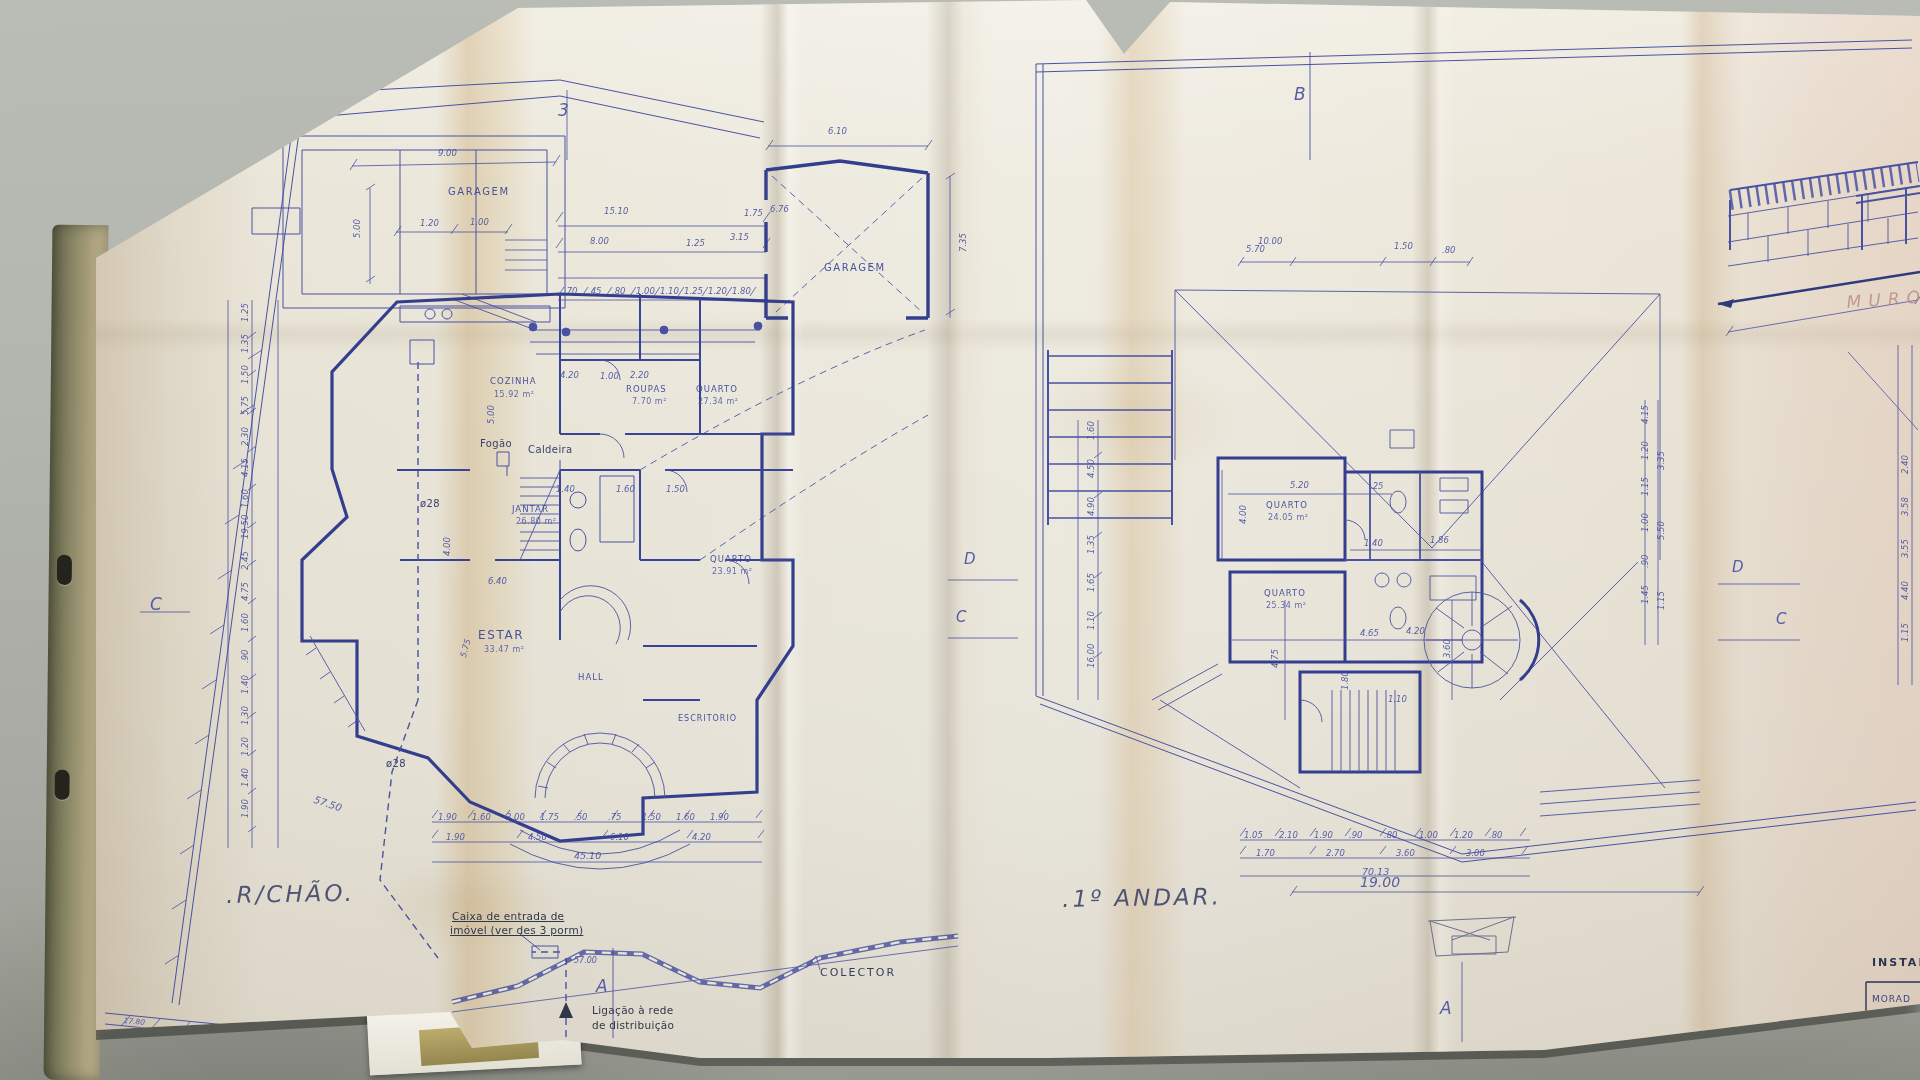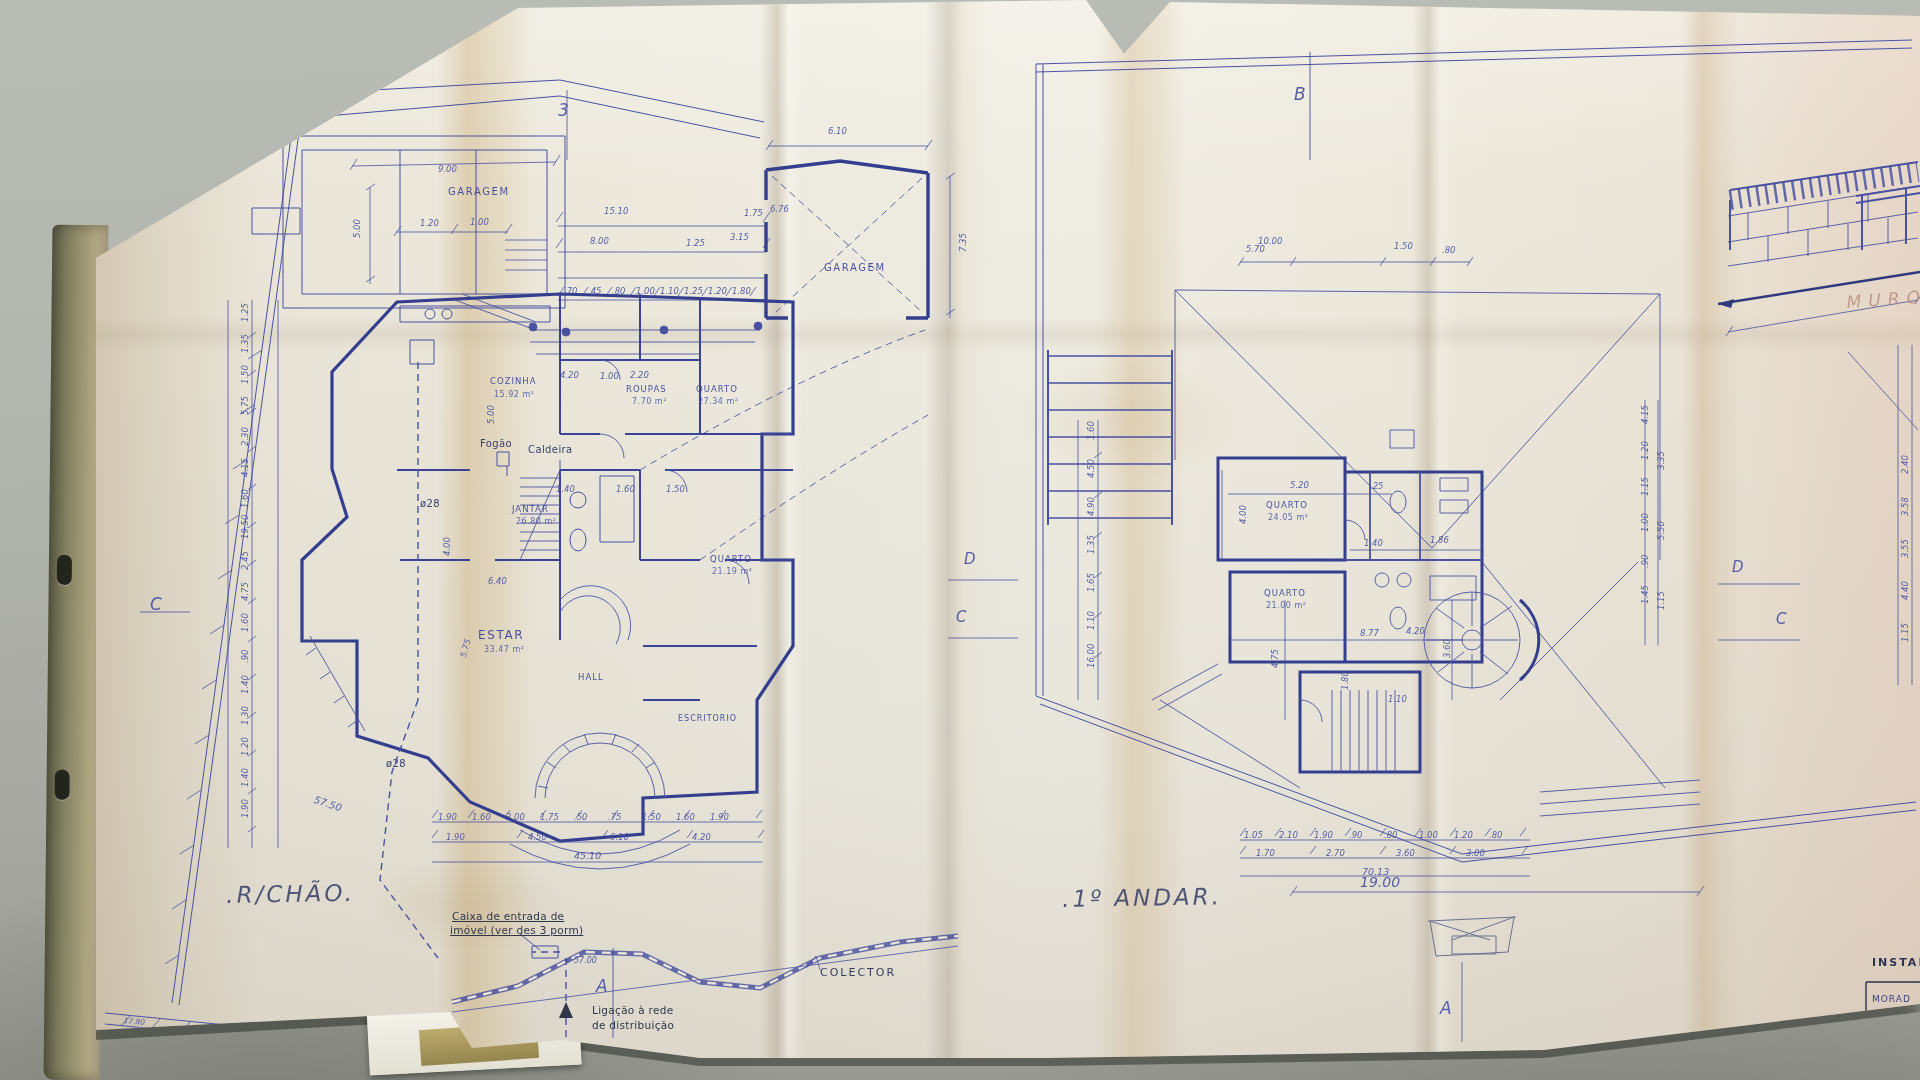--- a/index.html
+++ b/index.html
@@ -222,41 +222,41 @@
 
 <div class="lbl room" style="left:448px;top:186px">GARAGEM</div>
 <div class="lbl room" style="left:824px;top:262px">GARAGEM</div>
 <div class="lbl room rs" style="left:490px;top:376px">COZINHA</div>
 <div class="lbl area" style="left:494px;top:390px">15.92 m²</div>
 <div class="lbl room rs" style="left:626px;top:384px">ROUPAS</div>
 <div class="lbl area" style="left:632px;top:397px">7.70 m²</div>
 <div class="lbl room rs" style="left:696px;top:384px">QUARTO</div>
 <div class="lbl area" style="left:698px;top:397px">27.34 m²</div>
 <div class="lbl room rs" style="left:710px;top:554px">QUARTO</div>
-<div class="lbl area" style="left:712px;top:567px">21.19 m²</div>
+<div class="lbl area" style="left:712px;top:567px">23.91 m²</div>
 <div class="lbl room rs" style="left:512px;top:504px">JANTAR</div>
 <div class="lbl area" style="left:516px;top:517px">26.80 m²</div>
 <div class="lbl room" style="left:478px;top:628px;font-size:12px">ESTAR</div>
 <div class="lbl area" style="left:484px;top:645px">33.47 m²</div>
 <div class="lbl room rs" style="left:578px;top:672px">HALL</div>
 <div class="lbl room rs" style="left:678px;top:714px;font-size:8px">ESCRITORIO</div>
 
 <div class="lbl note" style="left:480px;top:438px">Fogão</div>
 <div class="lbl note" style="left:528px;top:444px">Caldeira</div>
 <div class="lbl note" style="left:420px;top:498px">ø28</div>
 <div class="lbl note" style="left:386px;top:758px">ø28</div>
 <div class="dim" style="left:316px;top:794px;transform:rotate(18deg);font-size:10px">57.50</div>
 <div class="dim" style="left:574px;top:956px;font-size:8px">57.00</div>
 <div class="lbl note" style="left:820px;top:966px;font-size:11px;letter-spacing:2px;color:#383e60">COLECTOR</div>
 <div class="lbl pencil und" style="left:452px;top:910px">Caixa de entrada de</div>
 <div class="lbl pencil und" style="left:450px;top:924px">imóvel (ver des 3 porm)</div>
 <div class="lbl pencil" style="left:592px;top:1004px">Ligação à rede</div>
 <div class="lbl pencil" style="left:592px;top:1019px">de distribuição</div>
 
-<div class="dim" style="left:438px;top:164px">9.00</div>
+<div class="dim" style="left:438px;top:148px">9.00</div>
 <div class="dim" style="left:352px;top:238px;transform:rotate(-90deg)">5.00</div>
 <div class="dim" style="left:420px;top:218px">1.20</div>
 <div class="dim" style="left:470px;top:217px">1.00</div>
 <div class="dim" style="left:828px;top:126px">6.10</div>
 <div class="dim" style="left:958px;top:252px;transform:rotate(-90deg)">7.35</div>
 <div class="dim" style="left:604px;top:206px">15.10</div>
 <div class="dim" style="left:590px;top:236px">8.00</div>
 <div class="dim" style="left:686px;top:238px">1.25</div>
 <div class="dim" style="left:730px;top:232px">3.15</div>
 <div class="dim" style="left:744px;top:208px">1.75</div>
@@ -283,33 +283,33 @@
 <div class="lbl marker" style="left:1294px;top:84px">B</div>
 <div class="lbl marker" style="left:964px;top:550px;font-size:15px">D</div>
 <div class="lbl marker" style="left:956px;top:608px;font-size:15px">C</div>
 <div class="lbl marker" style="left:1732px;top:558px;font-size:15px">D</div>
 <div class="lbl marker" style="left:1776px;top:610px;font-size:15px">C</div>
 <div class="lbl marker" style="left:1440px;top:998px">A</div>
 
 <div class="lbl room rs" style="left:1266px;top:500px">QUARTO</div>
 <div class="lbl area" style="left:1268px;top:513px">24.05 m²</div>
 <div class="lbl room rs" style="left:1264px;top:588px">QUARTO</div>
-<div class="lbl area" style="left:1266px;top:601px">21.00 m²</div>
+<div class="lbl area" style="left:1266px;top:601px">25.34 m²</div>
 
 <div class="dim" style="left:1246px;top:244px">5.70</div>
 <div class="dim" style="left:1258px;top:236px">10.00</div>
 <div class="dim" style="left:1394px;top:241px">1.50</div>
 <div class="dim" style="left:1442px;top:245px">.80</div>
 <div class="dim" style="left:1360px;top:874px;font-size:14px">19.00</div>
 <div class="dim" style="left:1290px;top:480px">5.20</div>
 <div class="dim" style="left:1370px;top:481px">.25</div>
 <div class="dim" style="left:1238px;top:524px;transform:rotate(-90deg)">4.00</div>
 <div class="dim" style="left:1364px;top:538px">1.40</div>
 <div class="dim" style="left:1430px;top:535px">1.86</div>
-<div class="dim" style="left:1360px;top:628px">8.77</div>
+<div class="dim" style="left:1360px;top:628px">4.65</div>
 <div class="dim" style="left:1406px;top:626px">4.20</div>
 <div class="dim" style="left:1270px;top:668px;transform:rotate(-90deg)">4.75</div>
 <div class="dim" style="left:1442px;top:658px;transform:rotate(-90deg)">3.60</div>
 <div class="dim" style="left:1340px;top:690px;transform:rotate(-90deg)">1.80</div>
 <div class="dim" style="left:1388px;top:694px">1.10</div>
 <div class="dim" style="left:1362px;top:866px;font-size:9.5px">70.13</div>
 
 <div></div>
 <div></div>
 <div></div>

